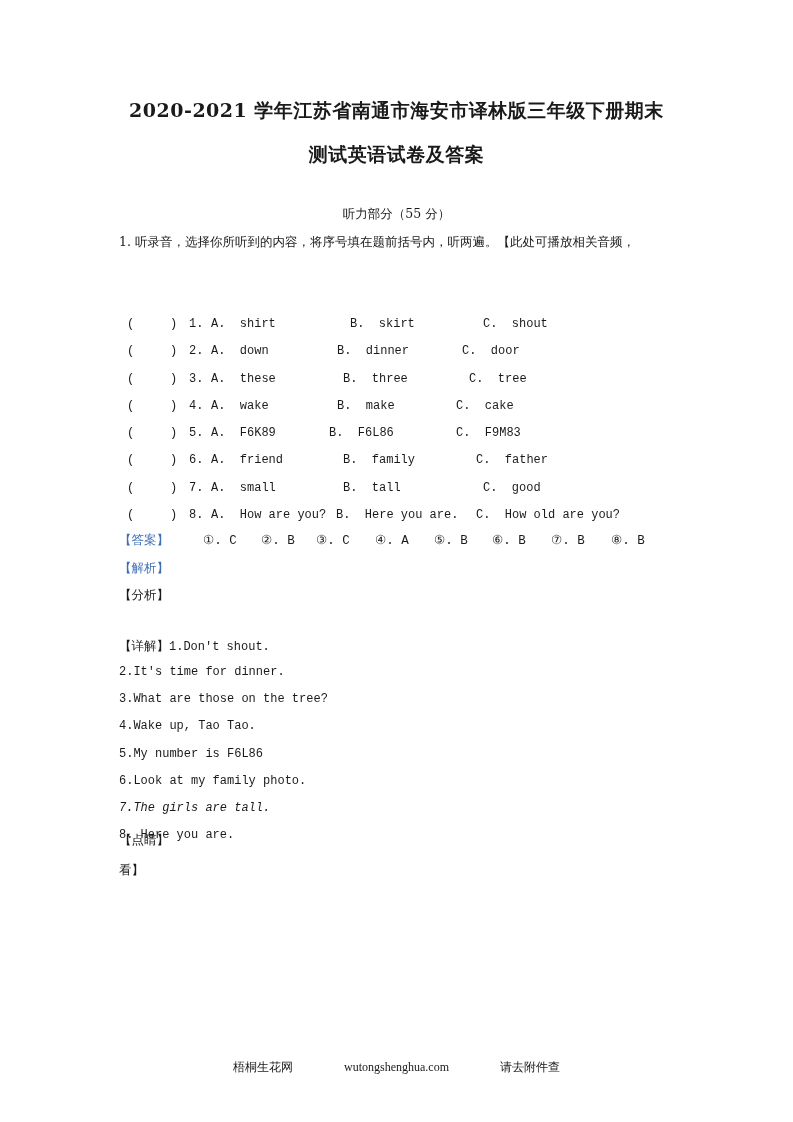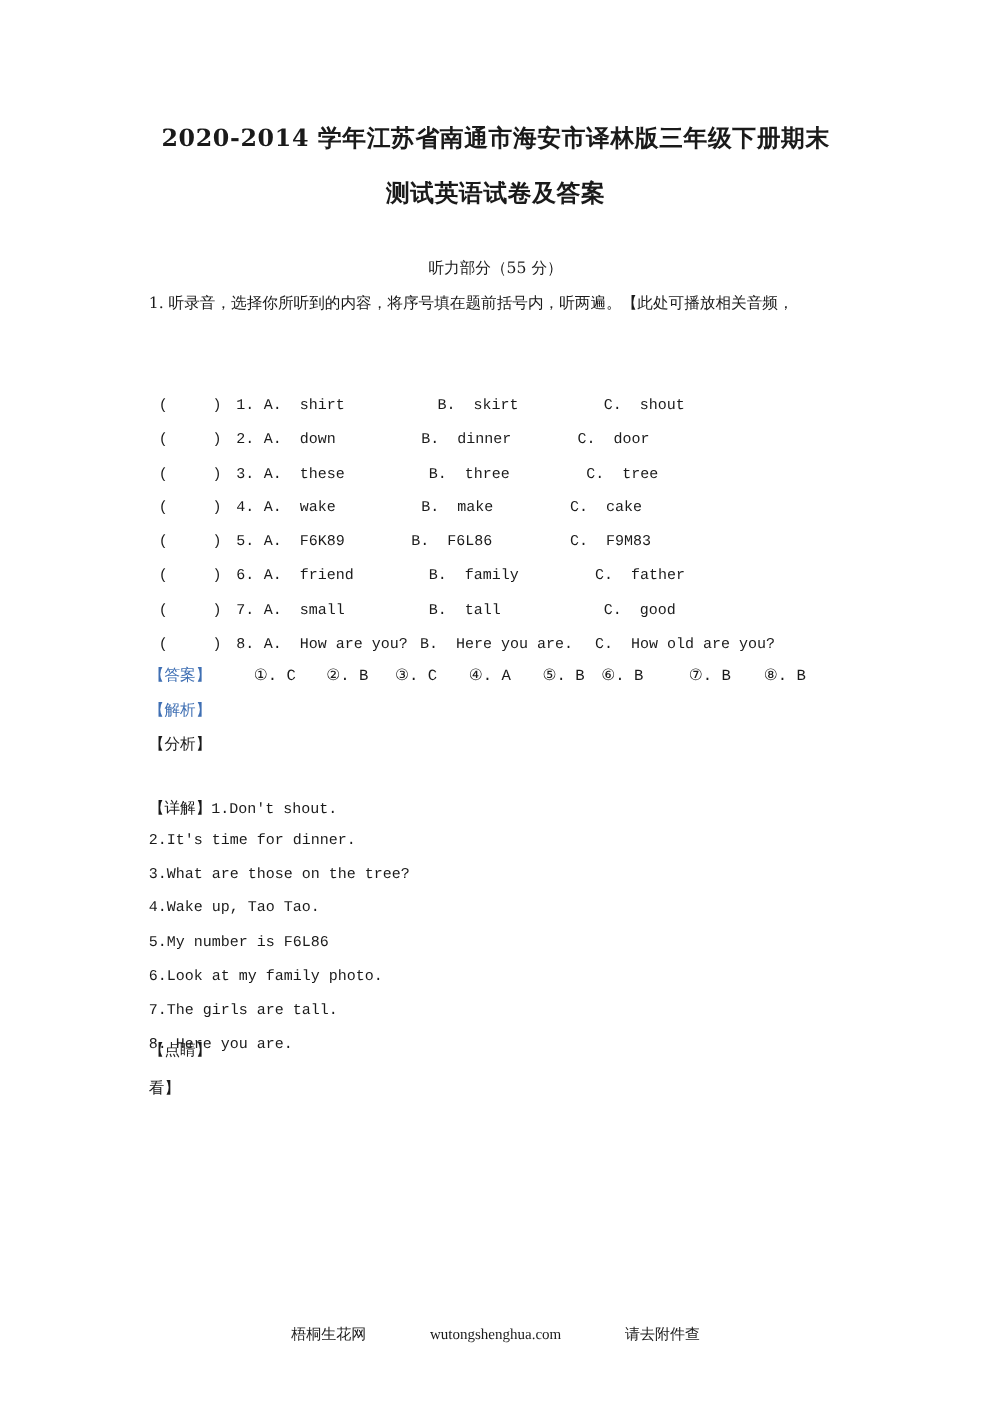--- a/index.html
+++ b/index.html
@@ -27,21 +27,21 @@
   .lbl { position: absolute; left: 119px; font-size: 12.5px; font-family: "DejaVu Sans", sans-serif; }
   .mono { position: absolute; left: 119px; font-size: 12px;
           font-family: "Liberation Mono", "DejaVu Sans Mono", monospace; white-space: pre; margin-top: 23px; }
   .footer { position: absolute; top: 1059px; left: 0; width: 793px; text-align: center; font-size: 12px;
             font-family: "Liberation Serif", serif; }
   .footer span { margin: 0 24px; }
 </style>
 </head>
 <body>
 
-<div class="title t1">2020-2014 学年江苏省南通市海安市译林版三年级下册期末</div>
+<div class="title t1">2020-2021 学年江苏省南通市海安市译林版三年级下册期末</div>
 <div class="title t2">测试英语试卷及答案</div>
 
 <div class="sec">听力部分（55 分）</div>
 
 <div class="para q1">
   <div>1. 听录音，选择你所听到的内容，将序号填在题前括号内，听两遍。【此处可播放相关音频，</div>
 </div>
 
 <div>
   <div class="row" style="top:317px;">
@@ -102,35 +102,35 @@
   </div>
 </div>
 
 <div class="ans-line">
   <span class="ans-label blue">【答案】</span>
   <span class="ans-item" style="left:84px">①. C</span>
   <span class="ans-item" style="left:142px">②. B</span>
   <span class="ans-item" style="left:197px">③. C</span>
   <span class="ans-item" style="left:256px">④. A</span>
   <span class="ans-item" style="left:315px">⑤. B</span>
-  <span class="ans-item" style="left:362px">⑥. B</span>
+  <span class="ans-item" style="left:373px">⑥. B</span>
   <span class="ans-item" style="left:432px">⑦. B</span>
   <span class="ans-item" style="left:492px">⑧. B</span>
 </div>
 
 <div class="lbl blue" style="top:560px;">【解析】</div>
 <div class="lbl" style="top:587px;">【分析】</div>
 
 <div class="mono" style="top:615px;"><span style="font-family:'DejaVu Sans',sans-serif;font-size:12.5px">【详解】</span><span>1.Don't shout.</span></div>
 <div class="mono" style="top:642px;">2.It's time for dinner.</div>
 <div class="mono" style="top:669px;">3.What are those on the tree?</div>
 <div class="mono" style="top:696px;">4.Wake up, Tao Tao.</div>
 <div class="mono" style="top:724px;">5.My number is F6L86</div>
 <div class="mono" style="top:751px;">6.Look at my family photo.</div>
-<div class="mono" style="top:778px;">7.The girls are tall.</div>
+<div class="mono" style="top:778px;font-style:italic;">7.The girls are tall.</div>
 <div class="mono" style="top:805px;">8. Here you are.</div>
 
 <div class="lbl" style="top:832px;">【点睛】</div>
 
 <div class="para" style="top:856px;">
   <div>看】</div>
 </div>
 
 <div class="footer">
   <span>梧桐生花网</span>

